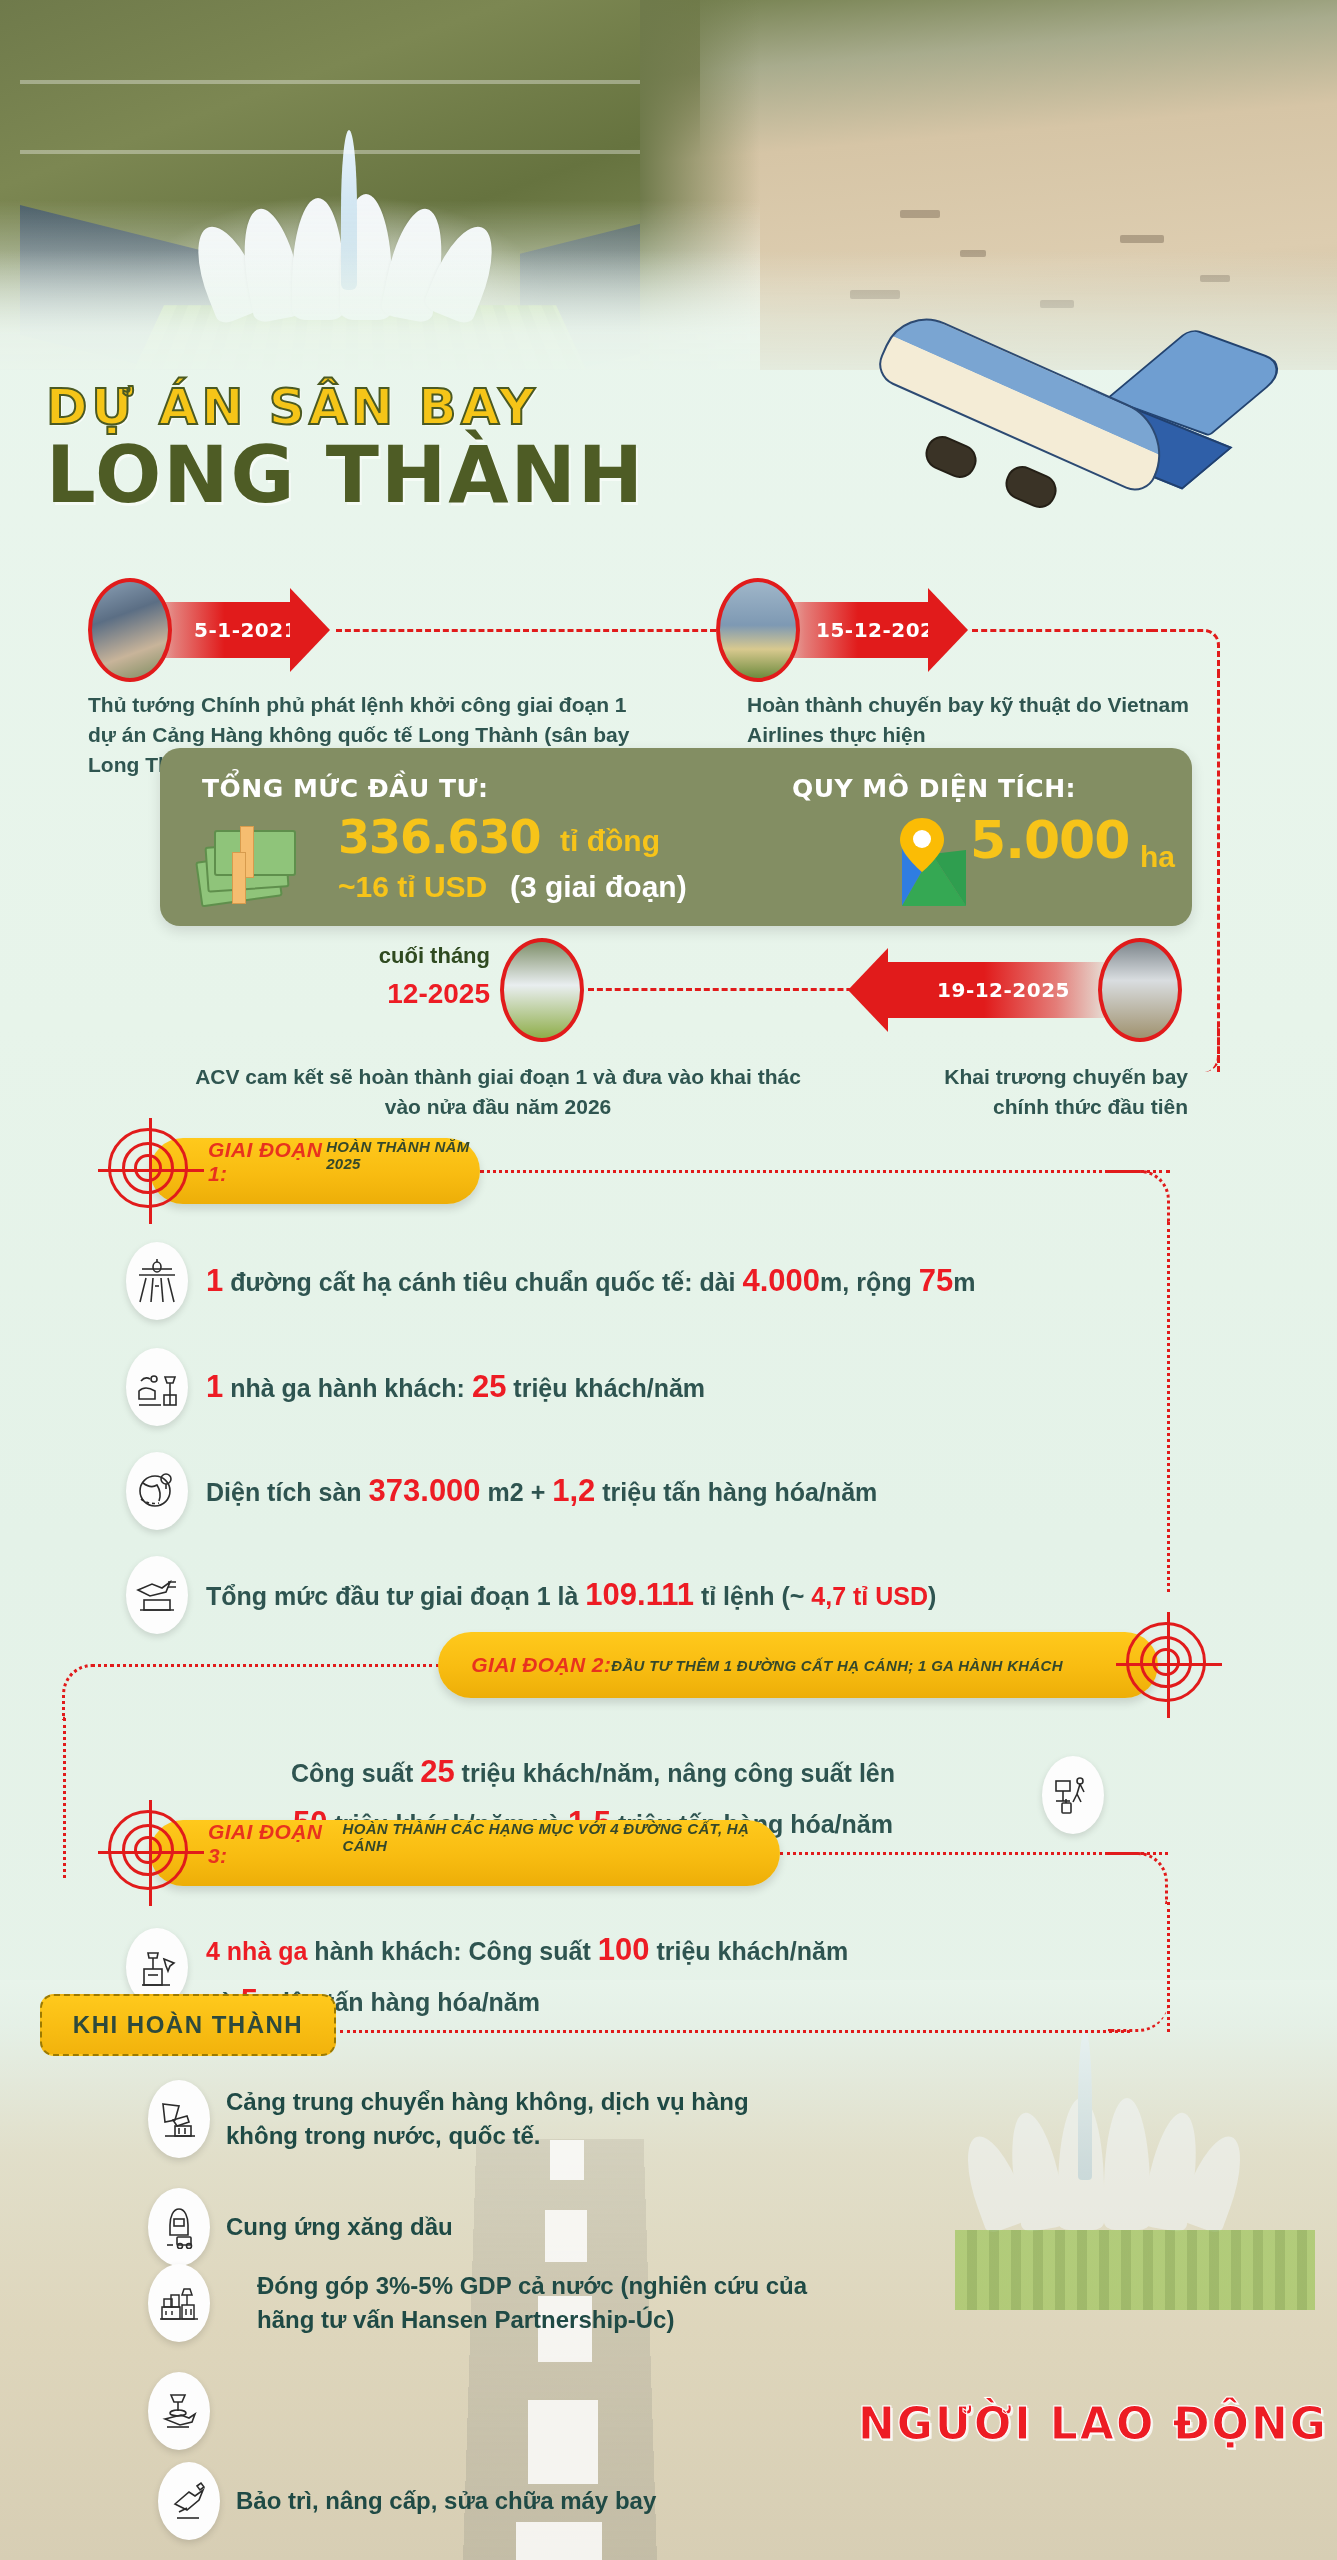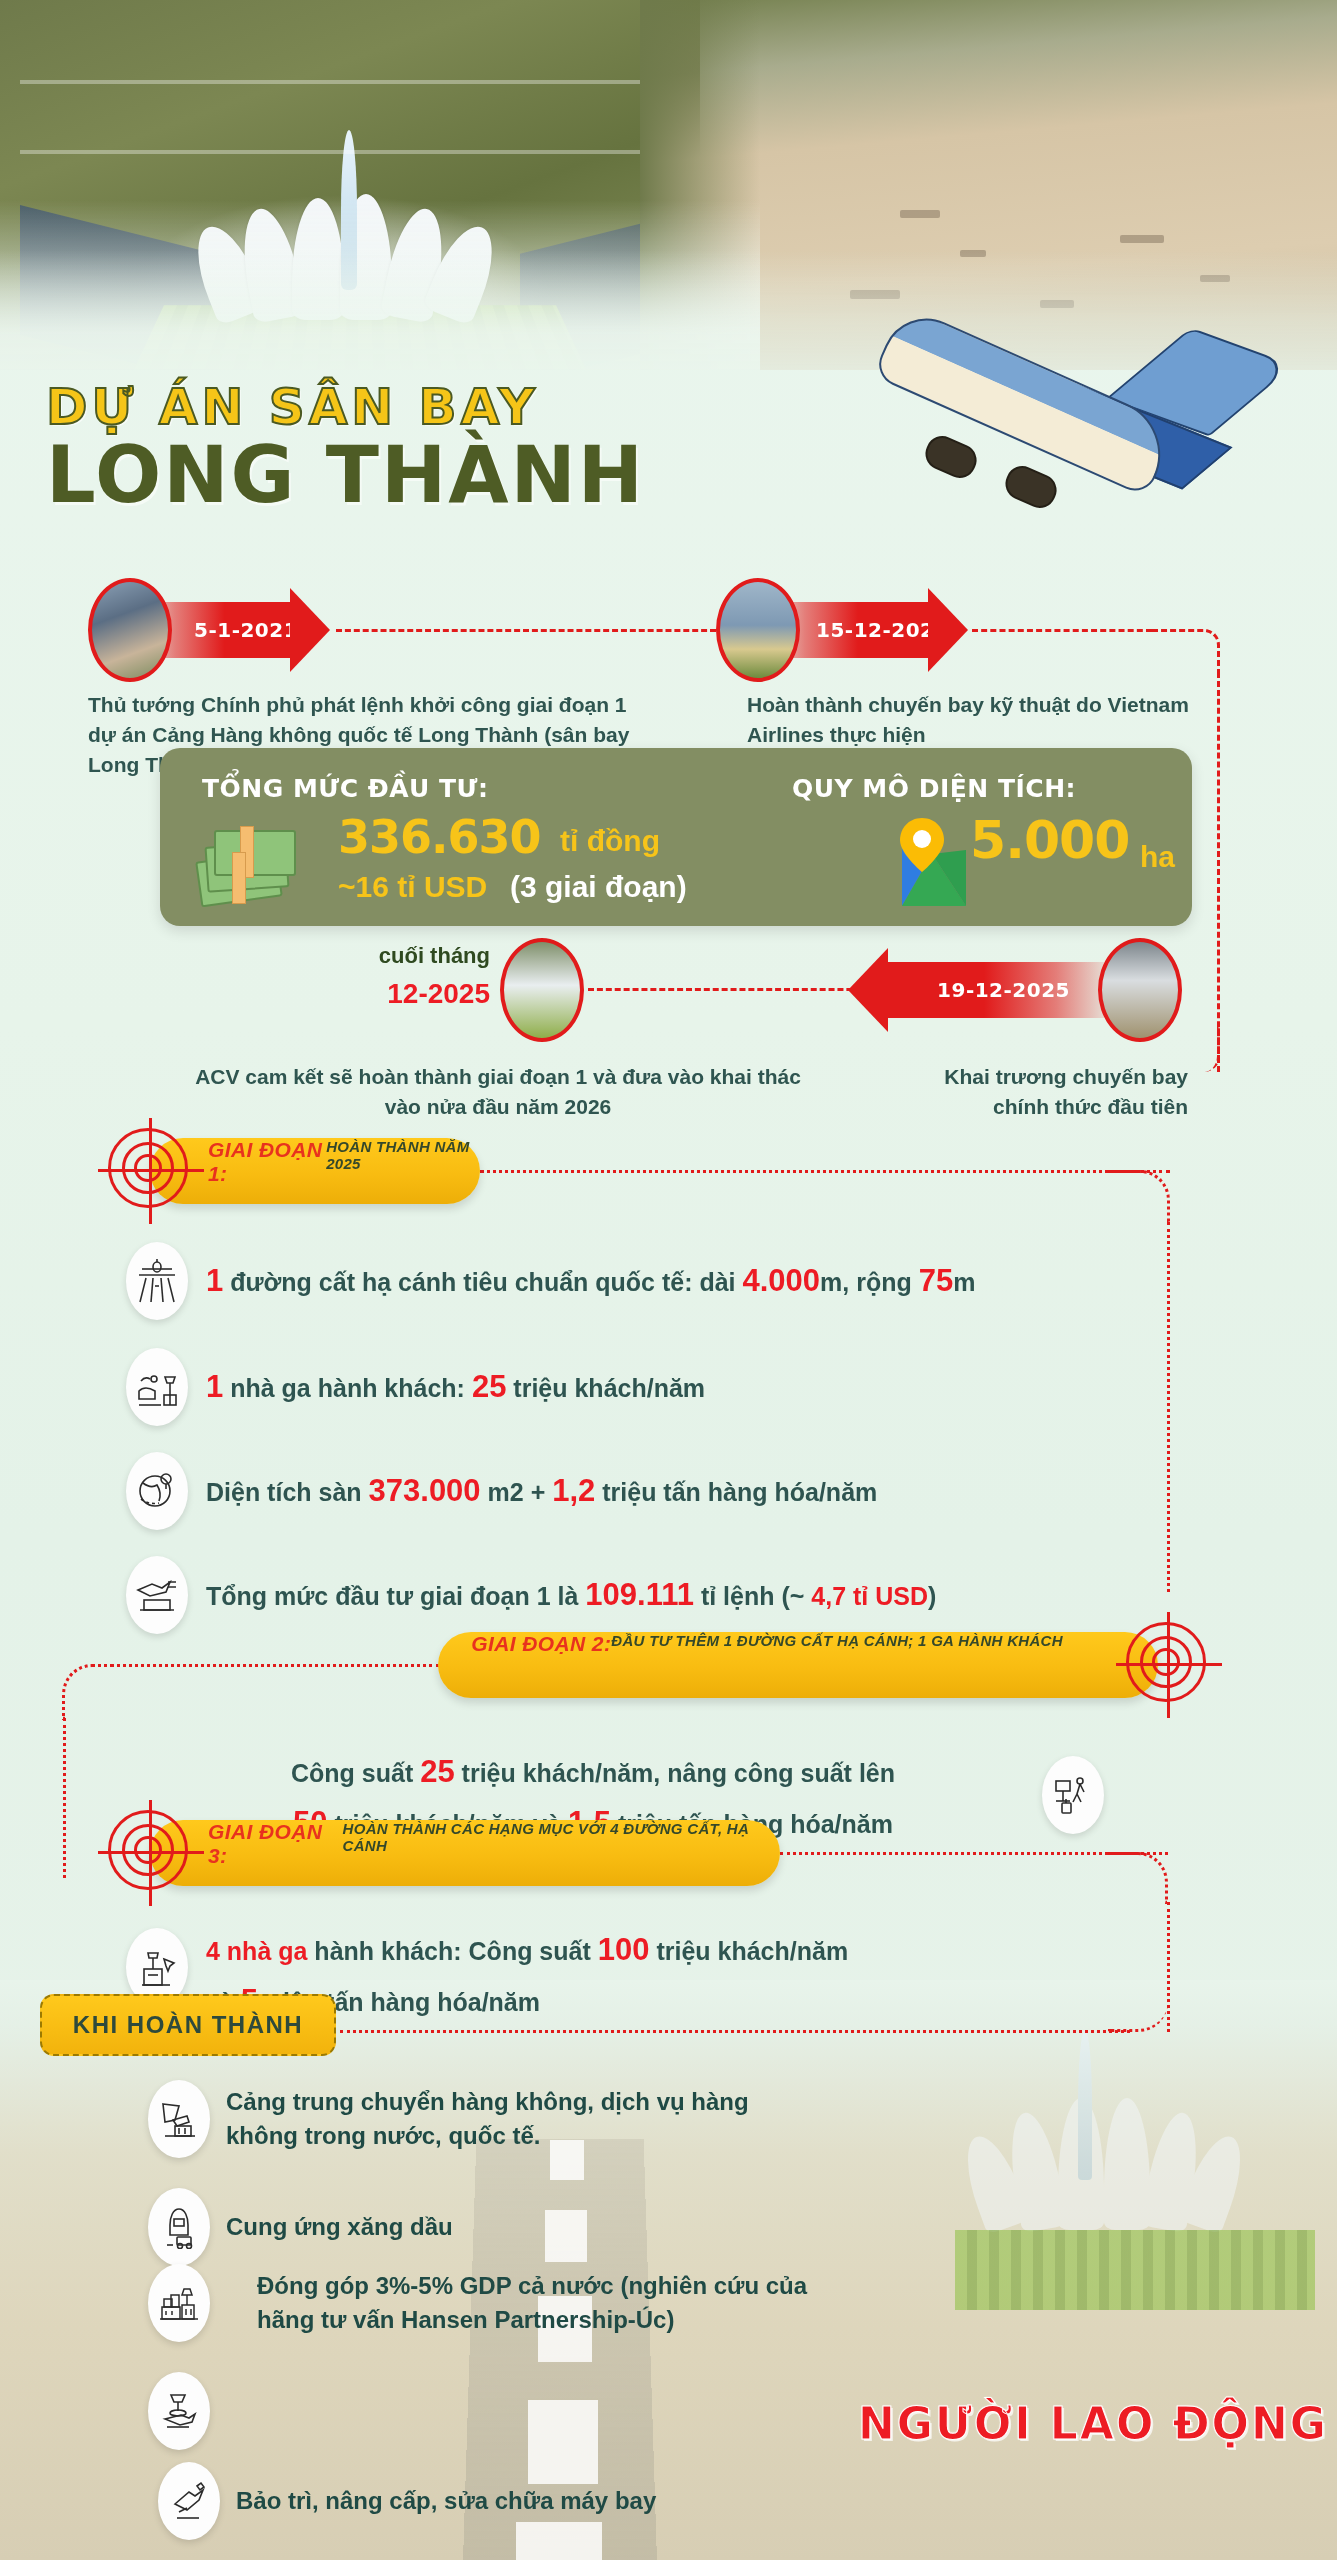--- a/index.html
+++ b/index.html
@@ -453,21 +453,21 @@
       <svg width="46" height="42" viewBox="0 0 46 42" fill="none" stroke="#2b2b2b" stroke-width="1.6">
         <path d="M4 16 l14 -6 l10 4 l8 -6 l-4 10 l-16 4 z"></path>
         <path d="M34 8 h8 M34 13 h8"></path>
         <rect x="10" y="26" width="26" height="10"></rect>
         <line x1="6" y1="36" x2="40" y2="36"></line>
       </svg>
     </div>
     <div class="btxt"><span>Tổng mức đầu tư giai đoạn 1 là </span><span class="r">109.111</span><span> tỉ lệnh (~ </span><span class="rs">4,7 tỉ USD</span><span>)</span></div>
   </div>
 
-  <div class="phase" style="left:438px;top:1632px;width:720px;padding-right:62px;align-items:flex-start;text-align:right;">
+  <div class="phase" style="left:438px;top:1632px;width:720px;padding-right:62px;align-items:center;text-align:right;">
     <span class="t1">GIAI ĐOẠN 2:</span>
     <span class="t2">ĐẦU TƯ THÊM 1 ĐƯỜNG CẤT HẠ CÁNH; 1 GA HÀNH KHÁCH</span>
   </div>
   <div class="target" style="left:1126px;top:1622px;">
     <div class="ring" style="left:0;top:0;width:80px;height:80px;"></div>
     <div class="ring" style="left:14px;top:14px;width:52px;height:52px;"></div>
     <div class="ring" style="left:26px;top:26px;width:28px;height:28px;"></div>
     <div class="cross-h"></div>
       <div class="cross-v"></div>
   </div>

